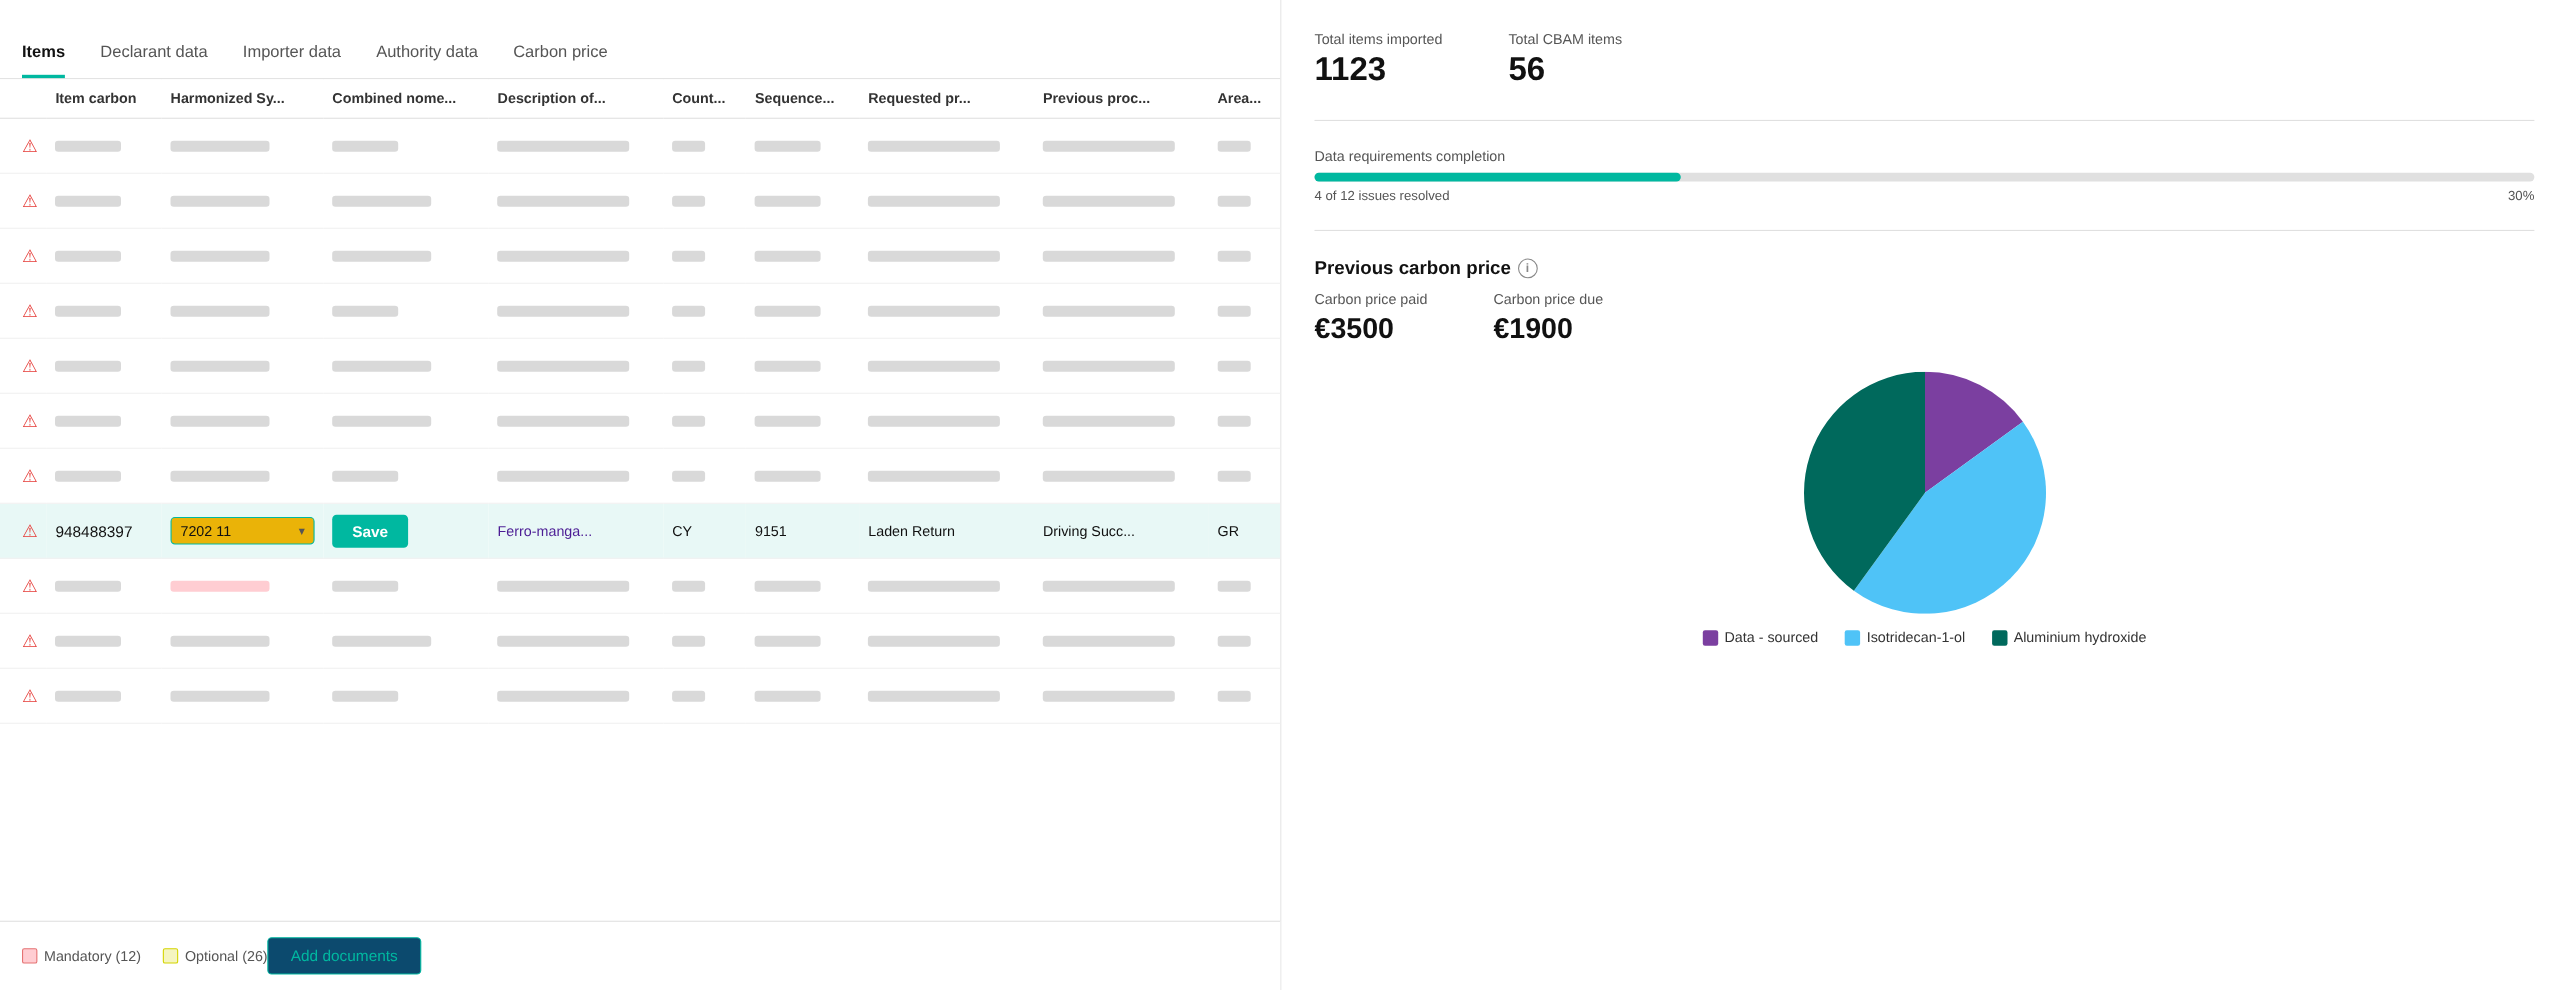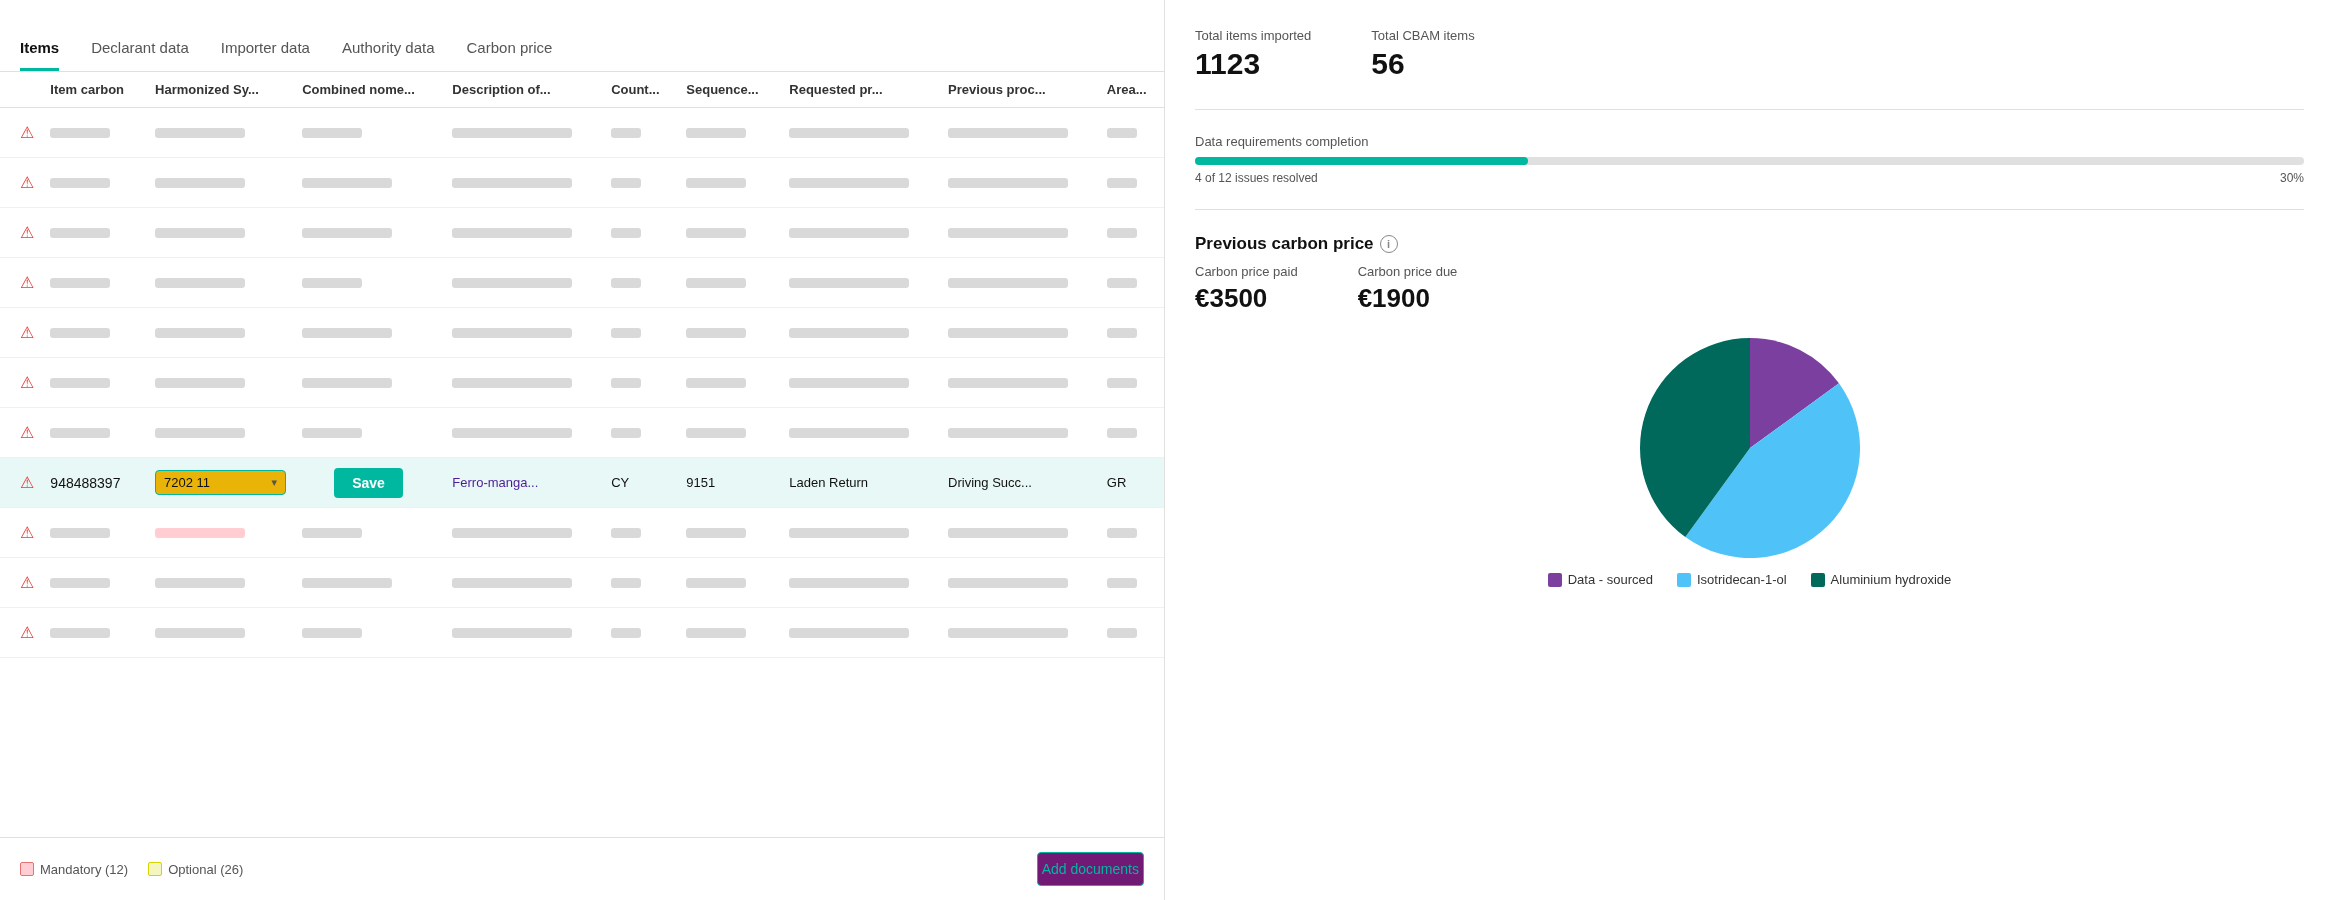--- a/index.html
+++ b/index.html
@@ -129,28 +129,27 @@
     .save-btn {
       background: #00b8a0;
       color: #fff;
       border: none;
       border-radius: 4px;
       padding: 7px 18px;
       font-size: 14px;
       font-weight: 600;
       cursor: pointer;
       white-space: nowrap;
-      margin-left: 32px;
     }
 
     
     .table-footer {
       display: flex;
       align-items: center;
-      justify-content: space-between;
+      justify-content: flex-start;
       padding: 14px 20px;
       border-top: 1px solid #e0e0e0;
       background: #fff;
     }
     .legend {
       display: flex;
       align-items: center;
       gap: 20px;
     }
     .legend-item {
@@ -162,25 +161,25 @@
     }
     .legend-box {
       width: 14px;
       height: 14px;
       border-radius: 2px;
     }
     .legend-box.mandatory { background: #ffcdd2; border: 1px solid #e57373; }
     .legend-box.optional { background: #f5f5c0; border: 1px solid #d4d400; }
 
     .add-docs-btn {
-      background: #701a75;
+      background: #0c4a6e;
       border: 1.5px solid #00b8a0;
       color: #00b8a0;
       border-radius: 4px;
-      padding: 8px 4px;
+      padding: 8px 20px;
       font-size: 14px;
       cursor: pointer;
     }
 
     
     .right-panel {
       flex: 1;
       background: #fff;
       padding: 28px 30px;
       display: flex;

